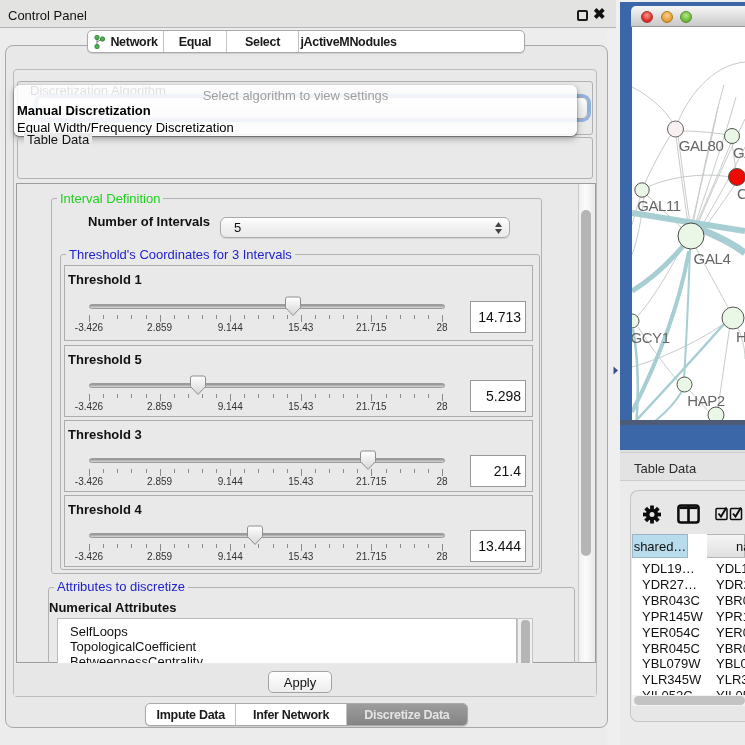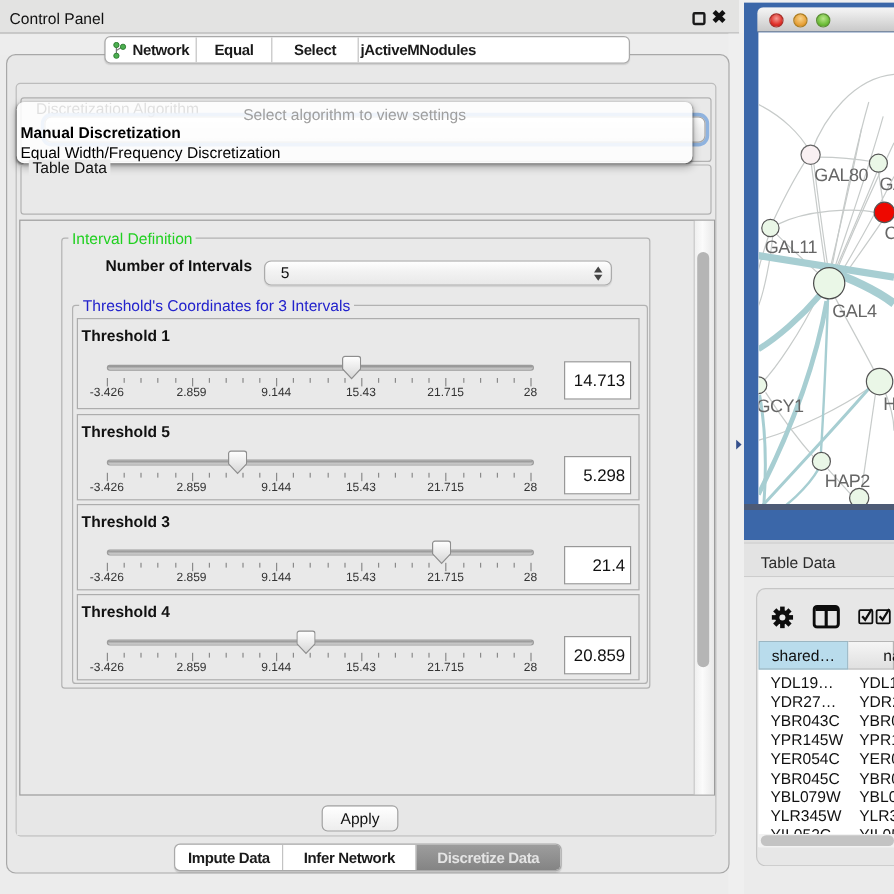--- a/index.html
+++ b/index.html
@@ -265,23 +265,34 @@
       <div class="ticklbl" style="left:442.0px;top:551px;">28</div>
       <svg class="abs" style="left:246.9px;top:525px;" width="16" height="21" viewBox="0 0 16 21">
         <path d="M2.5 1 h11 a2 2 0 0 1 2 2 v8.5 l-7.5 8 -7.5 -8 v-8.5 a2 2 0 0 1 2 -2 z" fill="url(#g3)" stroke="#8e8e8e" stroke-width="1"></path>
         <defs>
           <linearGradient id="g3" x1="0" y1="0" x2="0" y2="1">
             <stop offset="0" stop-color="#ffffff"></stop>
             <stop offset="1" stop-color="#d6d6d6"></stop>
           </linearGradient>
         </defs>
       </svg>
-      <div class="tfield" style="left:470px;top:530px;width:56px;height:32px;">20.859</div>
+      <div class="tfield" style="left:470px;top:530px;width:56px;height:32px;">13.444</div>
     </div>
 
+  <div class="abs" style="left:17px;top:560px;width:578px;height:103px;overflow:hidden;">
+    <div class="grp" style="left:31px;top:27px;width:527px;height:120px;"></div>
+    <div class="grptitle" style="left:37px;top:20px;color:#2222cc;">Attributes to discretize</div>
+    <div class="abs" style="left:32px;top:40px;font-size:13px;font-weight:bold;color:#111;">Numerical Attributes</div>
+    <div class="abs" style="left:40px;top:58px;width:460px;height:60px;background:#fff;border:1px solid #bbb;"></div>
+    <div class="abs" style="left:53px;top:64px;font-size:13px;color:#111;">SelfLoops</div>
+    <div class="abs" style="left:53px;top:79px;font-size:13px;color:#111;">TopologicalCoefficient</div>
+    <div class="abs" style="left:53px;top:94px;font-size:13px;color:#111;">BetweennessCentrality</div>
+    <div class="abs" style="left:500px;top:58px;width:16px;height:60px;background:#f0f0f0;border:1px solid #c4c4c4;"></div>
+    <div class="abs" style="left:504px;top:60px;width:9px;height:57px;background:#b5b5b5;border-radius:4px;"></div>
+  </div>
 
   <div class="abs" style="left:14px;top:664px;width:582px;height:32px;background:#e7e7e7;"></div>
   <div class="abs" style="left:268px;top:671px;width:64px;height:22px;background:linear-gradient(#ffffff,#ededed);border:1px solid #a3a3a3;border-radius:5px;display:flex;align-items:center;justify-content:center;font-size:13px;color:#111;">Apply</div>
 
   <div class="seg abs" style="left:145px;top:703px;width:323px;">
     <div class="s" style="width:91px;">Impute Data</div>
     <div class="s" style="width:111px;">Infer Network</div>
     <div class="s sel" style="width:121px;">Discretize Data</div>
   </div>
 
@@ -387,21 +398,21 @@
   <div class="abs" style="left:715px;top:506px;">
     <svg width="30" height="15" viewBox="0 0 30 15">
       <rect x="1" y="2.5" width="11" height="11" rx="1" fill="none" stroke="#0d0d0d" stroke-width="1.5"></rect>
       <path d="M3.5 7.5 L6 10.5 L11.5 1.5" fill="none" stroke="#0d0d0d" stroke-width="1.9"></path>
       <rect x="15.5" y="2.5" width="11" height="11" rx="1" fill="none" stroke="#0d0d0d" stroke-width="1.5"></rect>
       <path d="M18 7.5 L20.5 10.5 L26 1.5" fill="none" stroke="#0d0d0d" stroke-width="1.9"></path>
     </svg>
   </div>
 
   <div class="abs" style="left:632px;top:534px;width:113px;height:172px;background:#fff;overflow:hidden;" id="tbl">
-    <div class="abs" style="left:0;top:0;width:75px;height:24px;background:#b9dcec;border:1px solid #9bb6c2;display:flex;align-items:center;justify-content:center;font-size:13px;color:#111;">shared…</div>
+    <div class="abs" style="left:0;top:0;width:56px;height:24px;background:#b9dcec;border:1px solid #9bb6c2;display:flex;align-items:center;justify-content:center;font-size:13px;color:#111;">shared…</div>
     <div class="abs" style="left:75px;top:0;width:38px;height:24px;background:linear-gradient(#f5f5f5,#e0e0e0);border:1px solid #b5b5b5;border-left:none;font-size:13px;color:#111;">
         <span style="position:absolute;left:29px;top:4px;">name</span>
       </div>
     <div id="rows">
         <div class="abs" style="left:10px;top:27.0px;font-size:13px;color:#111;">YDL19…</div>
         <div class="abs" style="left:84px;top:27.0px;font-size:13px;color:#111;white-space:nowrap;">YDL19</div>
         <div class="abs" style="left:10px;top:42.9px;font-size:13px;color:#111;">YDR27…</div>
         <div class="abs" style="left:84px;top:42.9px;font-size:13px;color:#111;white-space:nowrap;">YDR27</div>
         <div class="abs" style="left:10px;top:58.8px;font-size:13px;color:#111;">YBR043C</div>
         <div class="abs" style="left:84px;top:58.8px;font-size:13px;color:#111;white-space:nowrap;">YBR043C</div>

